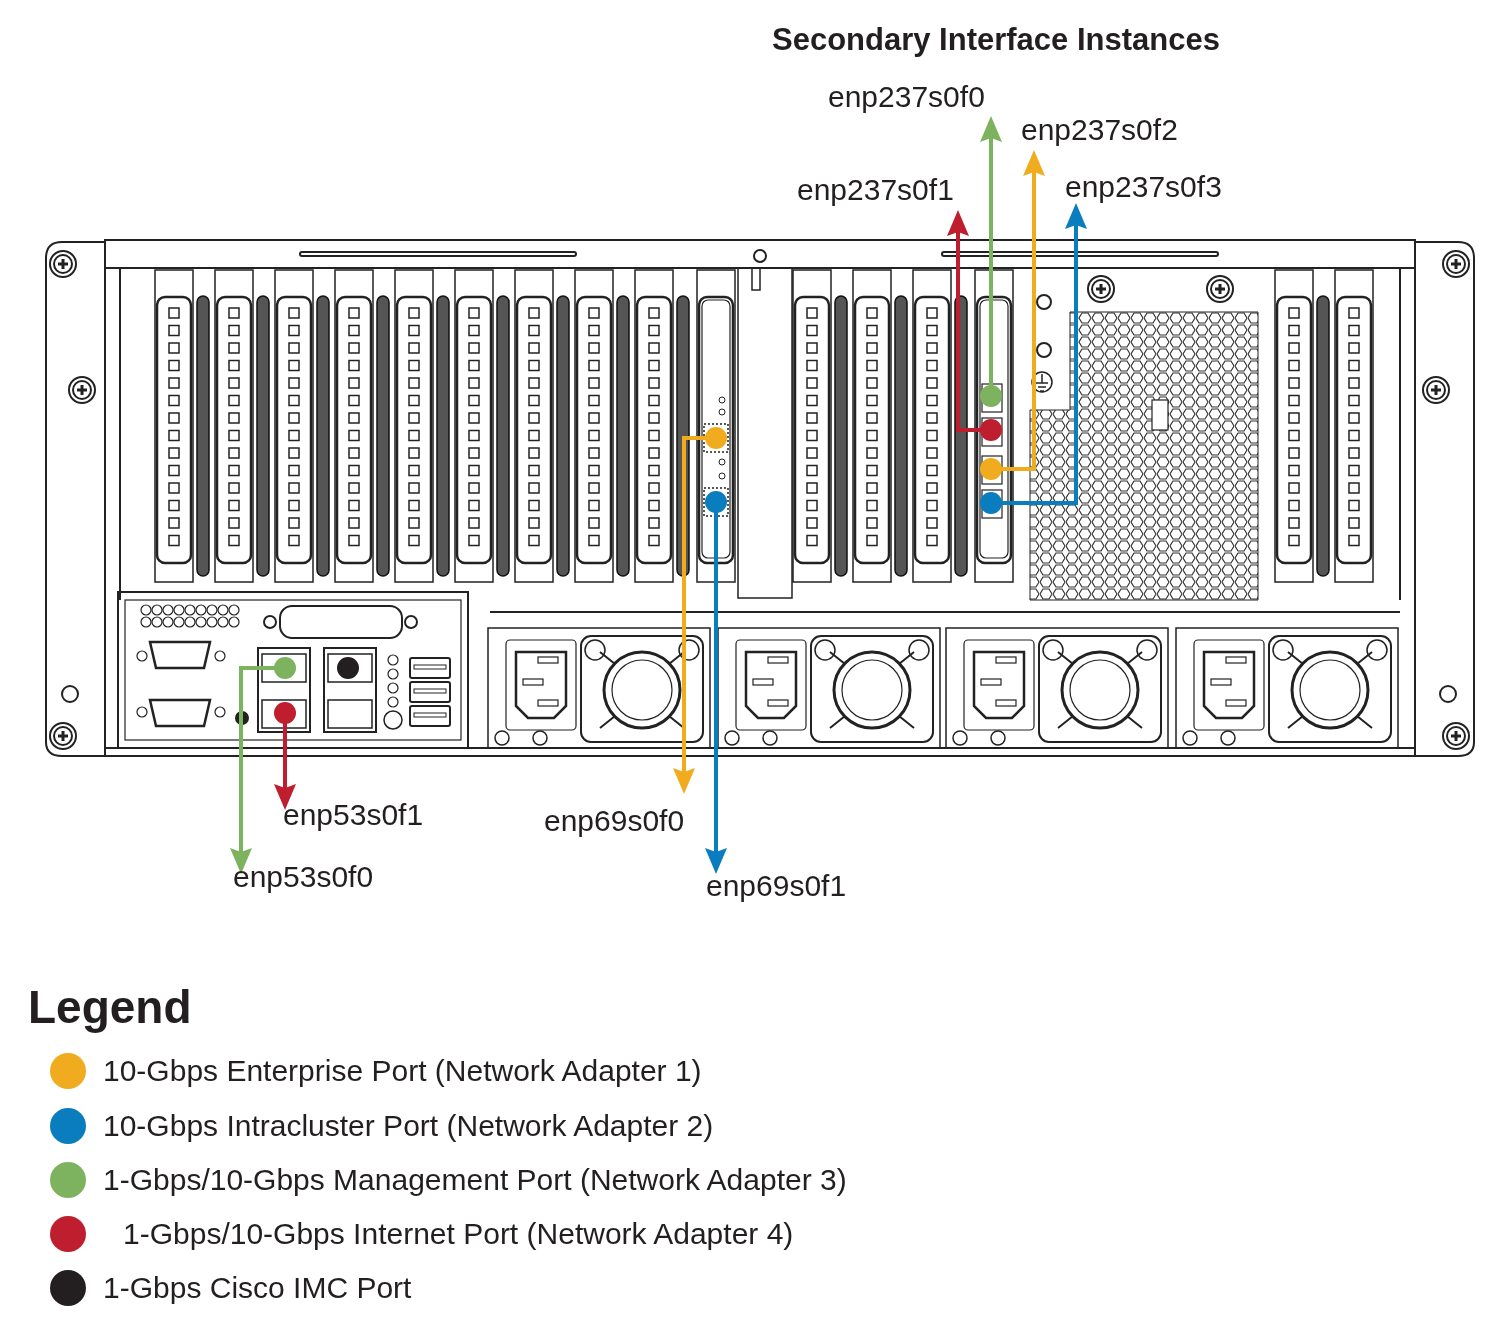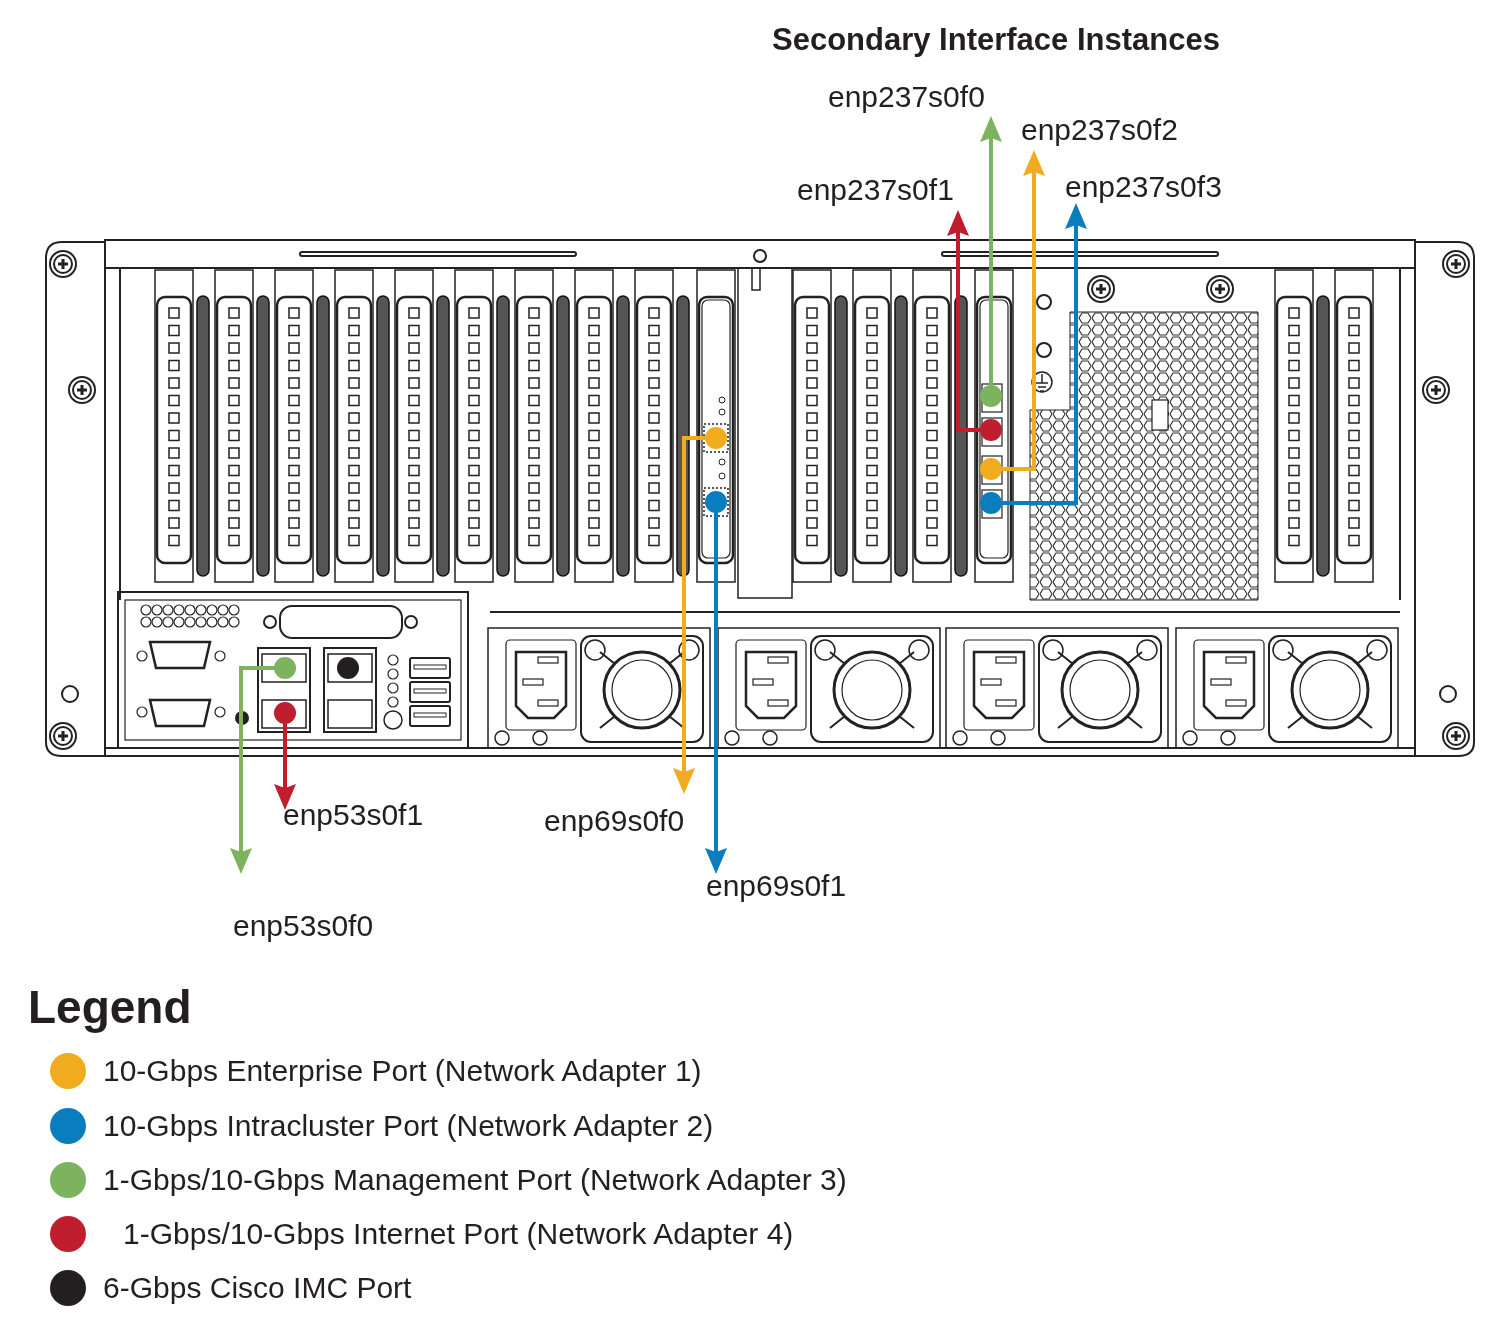--- a/index.html
+++ b/index.html
@@ -516,21 +516,21 @@
       </g>
   </svg>
 
   <div class="title" style="left:772px;top:22px;">Secondary Interface Instances</div>
 
   <div class="iface" style="left:828px;top:80px;">enp237s0f0</div>
   <div class="iface" style="left:797px;top:173px;">enp237s0f1</div>
   <div class="iface" style="left:1021px;top:113px;">enp237s0f2</div>
   <div class="iface" style="left:1065px;top:170px;">enp237s0f3</div>
 
-  <div class="iface" style="left:233px;top:909px;">enp53s0f0</div>
+  <div class="iface" style="left:233px;top:860px;">enp53s0f0</div>
   <div class="iface" style="left:259px;top:798px;margin-left:24px;">enp53s0f1</div>
   <div class="iface" style="left:544px;top:804px;">enp69s0f0</div>
   <div class="iface" style="left:706px;top:869px;">enp69s0f1</div>
 
   <div class="legend-title">Legend</div>
 
   <div class="legend-item" style="top:1051px;">
     <span class="legend-dot" style="background: rgb(240, 172, 30);"></span>
     <span class="legend-label">10-Gbps Enterprise Port (Network Adapter 1)</span>
   </div>
@@ -541,15 +541,15 @@
   <div class="legend-item" style="top:1160px;">
     <span class="legend-dot" style="background: rgb(125, 179, 94);"></span>
     <span class="legend-label">1-Gbps/10-Gbps Management Port (Network Adapter 3)</span>
   </div>
   <div class="legend-item" style="top:1214px;gap:20px;">
     <span class="legend-dot" style="background: rgb(190, 30, 45);"></span>
     <span class="legend-label">1-Gbps/10-Gbps Internet Port (Network Adapter 4)</span>
   </div>
   <div class="legend-item" style="top:1268px;">
     <span class="legend-dot" style="background: rgb(35, 31, 32);"></span>
-    <span class="legend-label">6-Gbps Cisco IMC Port</span>
+    <span class="legend-label">1-Gbps Cisco IMC Port</span>
   </div>
 </div>
 
 </body></html>

